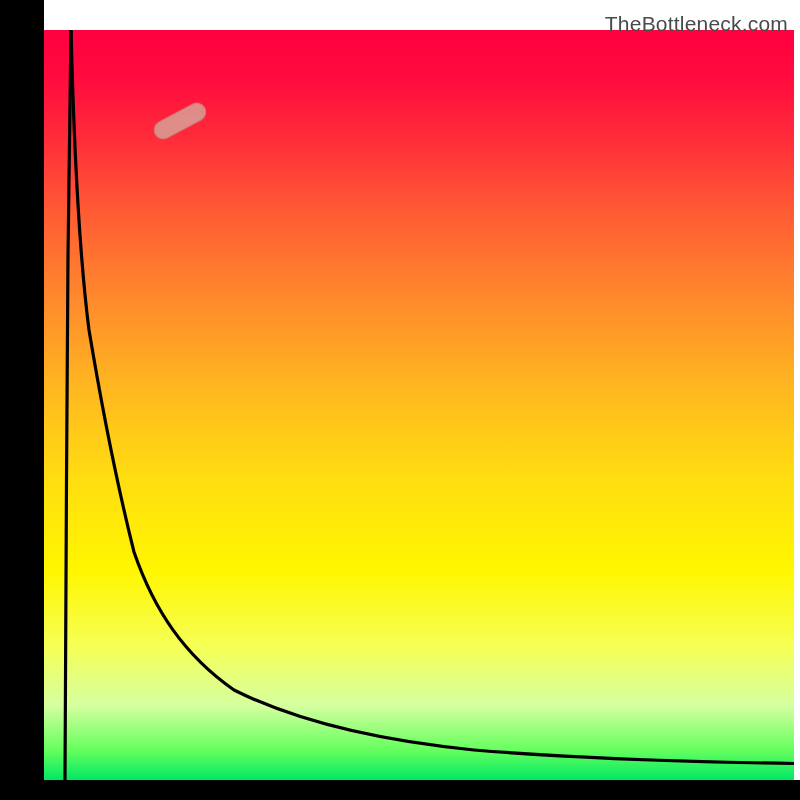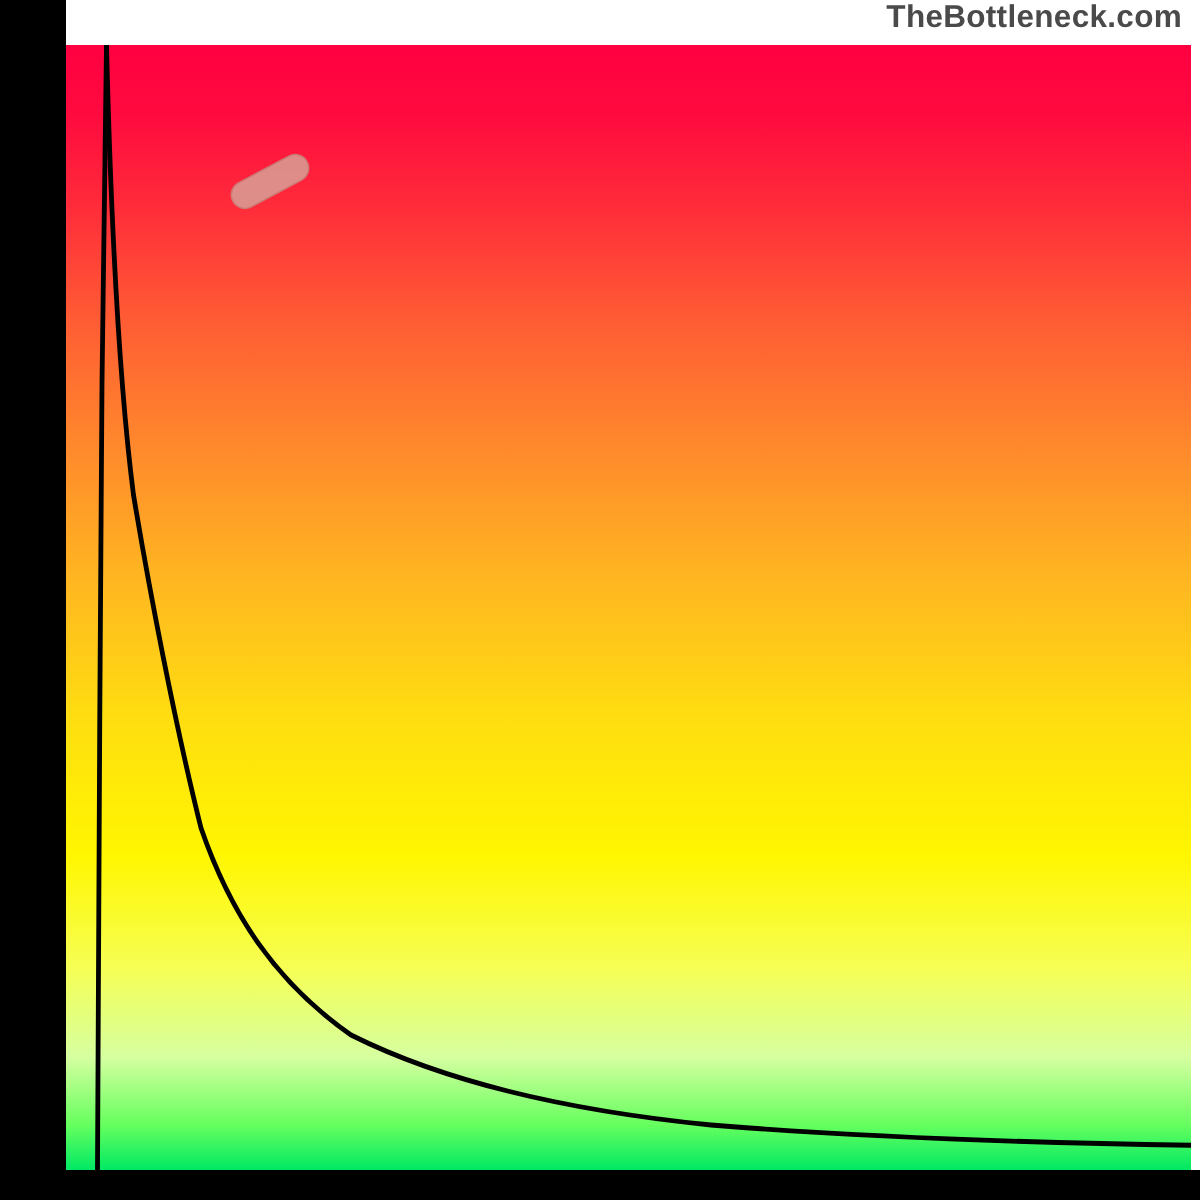--- a/index.html
+++ b/index.html
@@ -54,25 +54,25 @@
   .axis-bottom {
     position: absolute;
     left: 0;
     top: 780px;
     width: 800px;
     height: 20px;
     background: #000000;
   }
   .watermark {
     position: absolute;
-    top: 0;
+    top: 12px;
     right: 12px;
     color: #4a4a4a;
     font-size: 21px;
-    font-weight: 700;
+    font-weight: 400;
     letter-spacing: 0.2px;
   }
   svg.curve {
     position: absolute;
     inset: 0;
     width: 100%;
     height: 100%;
   }
 </style>
 </head>

